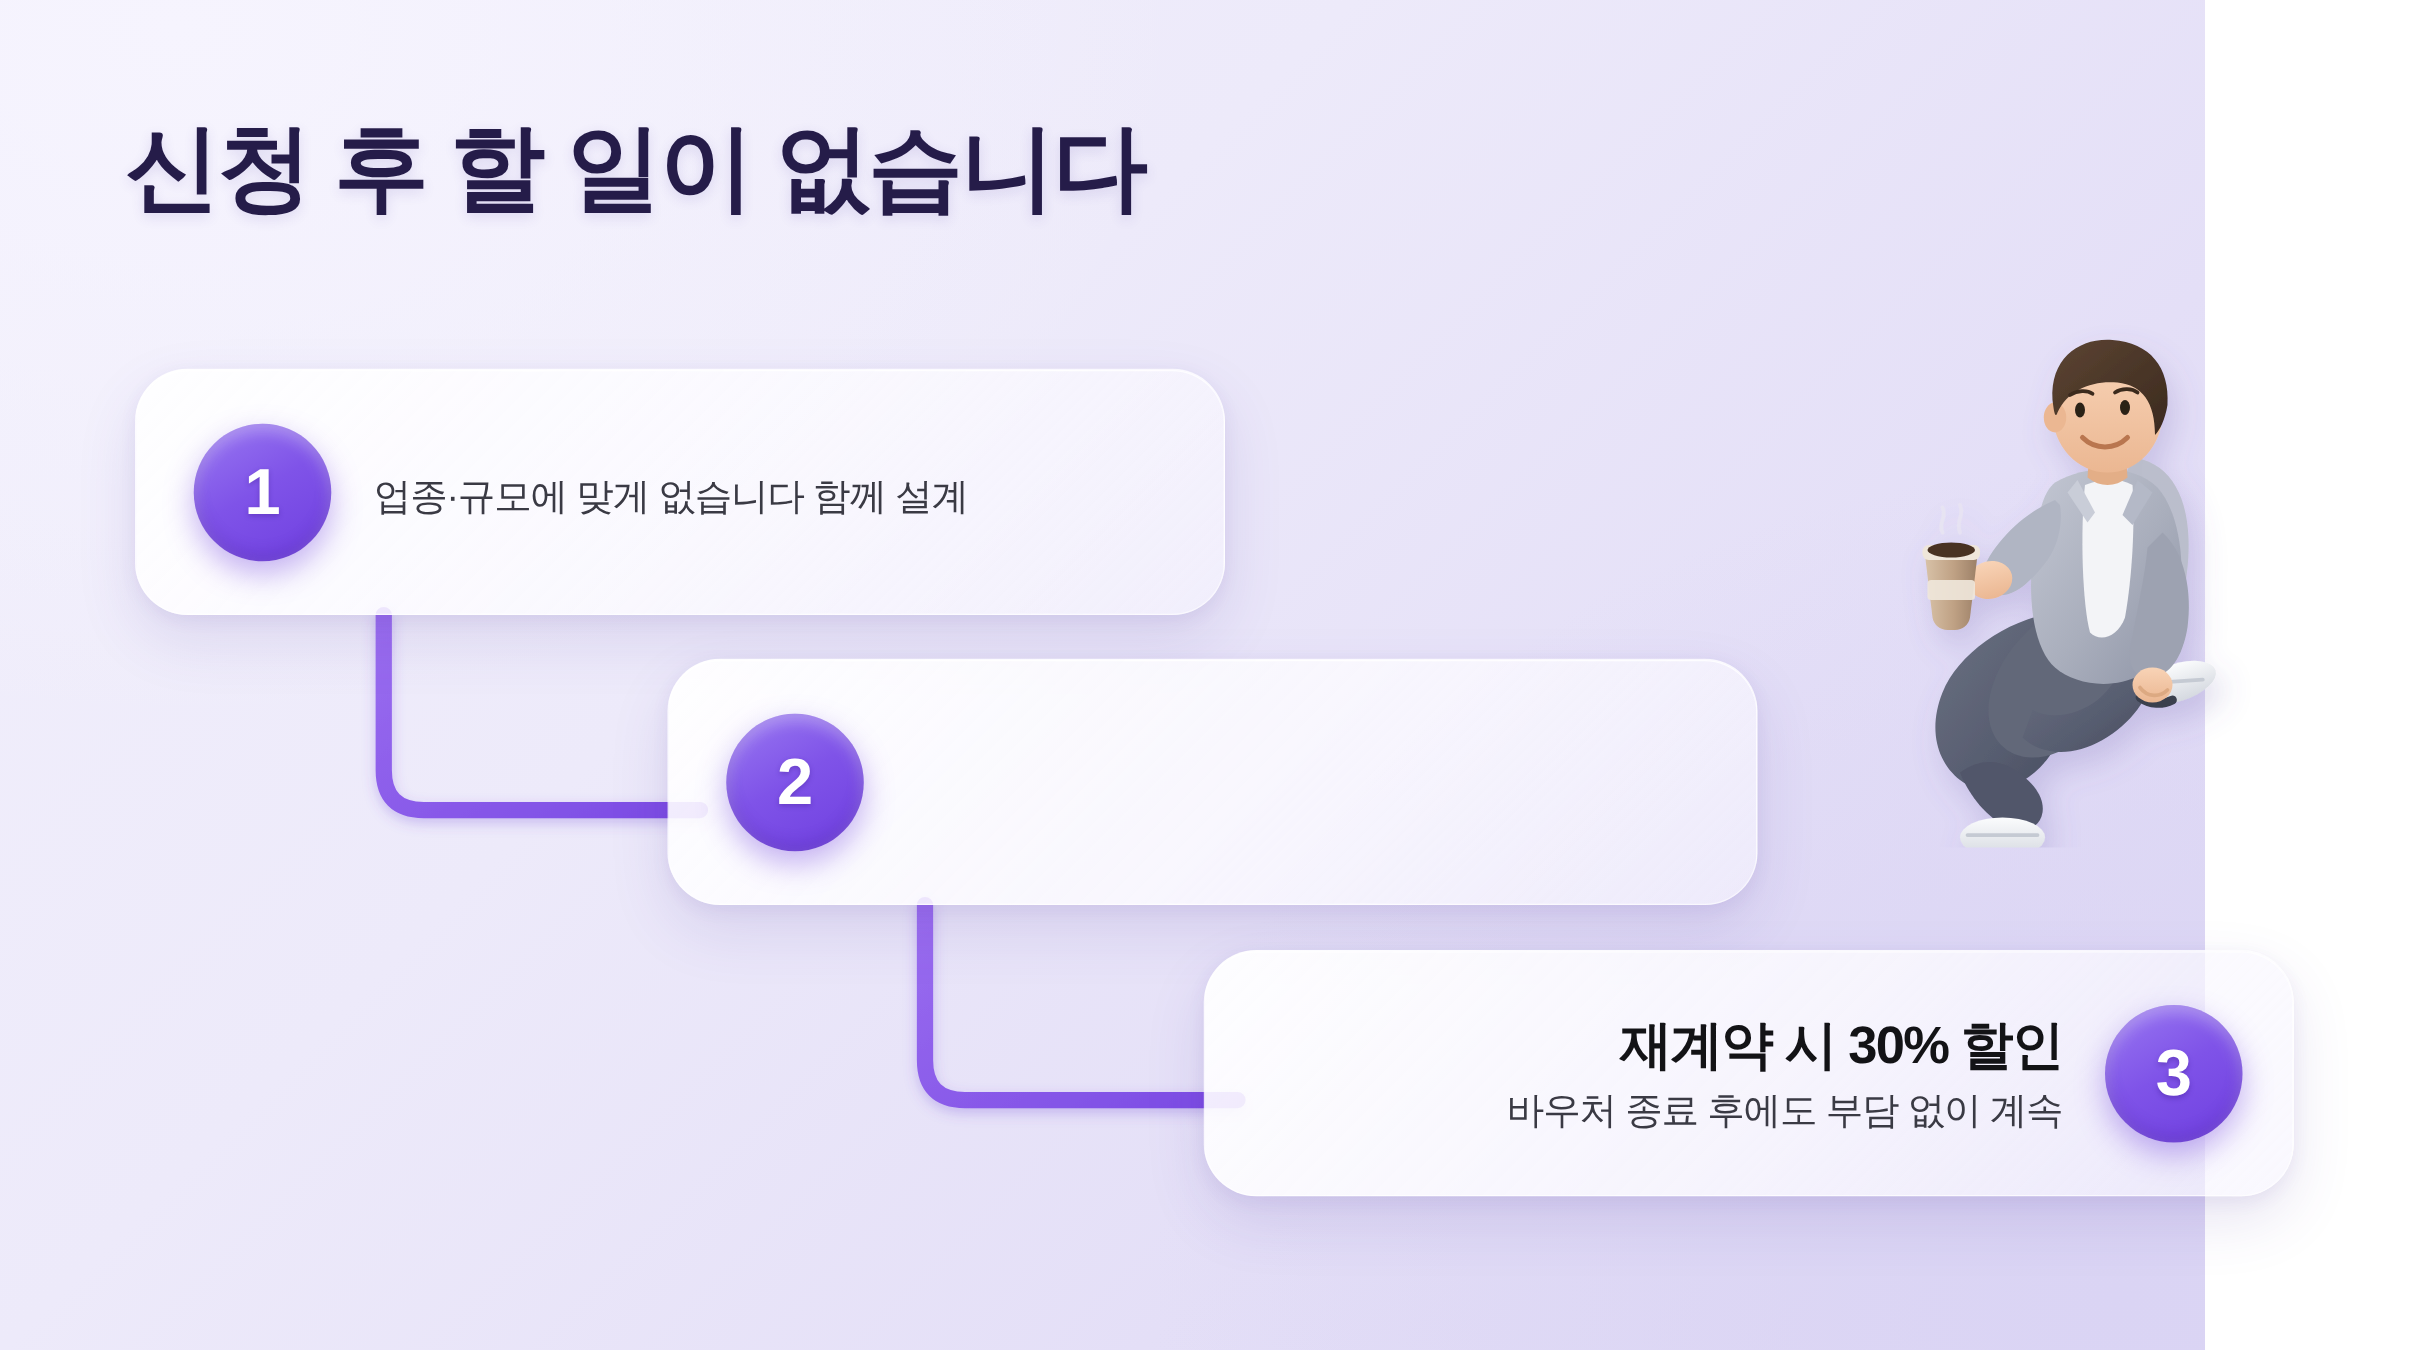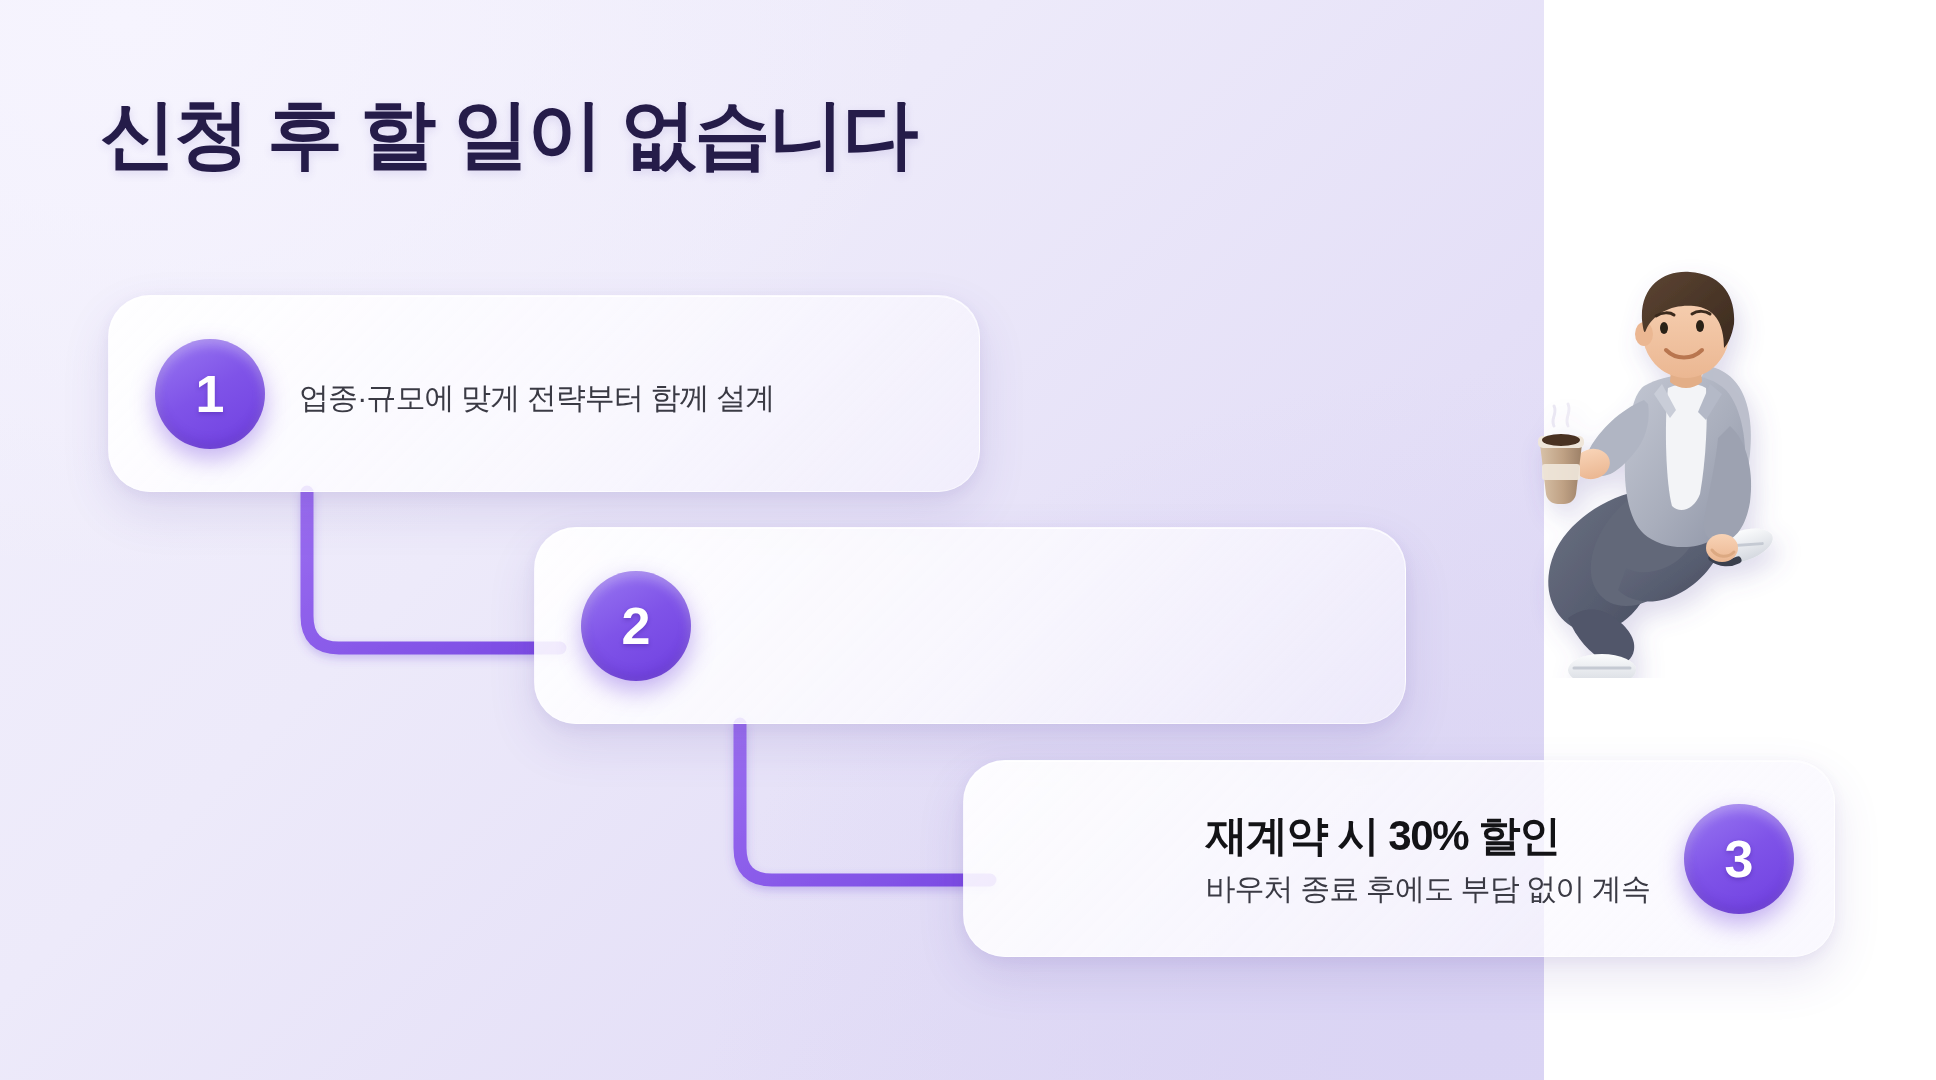--- a/index.html
+++ b/index.html
@@ -4,21 +4,21 @@
 <title>신청 후 할 일이 없습니다</title>
 <style>
   * { margin:0; padding:0; box-sizing:border-box; }
   html, body {
     width:1936px; height:1080px;
     overflow:hidden;
     font-family:"Liberation Sans", "DejaVu Sans", sans-serif;
   }
   #stage {
     position:relative;
-    width:1544px; height:1080px;
+    width:1764px; height:1080px;
     background:
       radial-gradient(ellipse 1300px 900px at 8% 2%, #F6F4FE 0%, rgba(246,244,254,0) 62%),
       radial-gradient(ellipse 1100px 950px at 96% 96%, #DAD4F4 0%, rgba(218,212,244,0) 70%),
       linear-gradient(135deg, #F2F0FC 0%, #EDEAFA 38%, #E4DFF7 70%, #DCD6F4 100%);
   }
 
   
   #page-title {
     position:absolute;
     left:100px; top:84px;
@@ -47,21 +47,21 @@
     box-shadow:
       0 20px 48px rgba(83,60,160,0.13),
       0 4px 14px rgba(83,60,160,0.07),
       inset 0 1px 0 rgba(255,255,255,0.85);
     border:1px solid rgba(255,255,255,0.55);
   }
   .card-1 { left:108px;  top:295px; width:872px;  height:197px; padding:0 40px 0 46px; }
   .card-2 { left:534px;  top:527px; width:872px;  height:197px; padding:0 40px 0 46px; }
   .card-3 { left:963px;  top:760px; width:872px;  height:197px; padding:0 40px 0 46px; justify-content:flex-end;}
 
-  .card-3 .card-body { text-align:left; }
+  .card-3 .card-body { text-align:right; }
 
   .badge {
     flex:0 0 auto;
     width:110px; height:110px;
     border-radius:50%;
     background:linear-gradient(150deg, #9A79F2 0%, #7F53E8 48%, #6F3FE0 100%);
     box-shadow:
       0 10px 24px rgba(110,62,220,0.40),
       inset 0 -5px 12px rgba(70,30,160,0.30),
       inset 0 5px 12px rgba(255,255,255,0.36);
@@ -122,21 +122,21 @@
     <path d="M 307 492 L 307 616 Q 307 648 339 648 L 560 648" fill="none" stroke="url(#connGrad1)" stroke-width="13" stroke-linecap="round" stroke-linejoin="round" filter="url(#connShadow)"></path>
 
     <path d="M 740 724 L 740 848 Q 740 880 772 880 L 990 880" fill="none" stroke="url(#connGrad1)" stroke-width="13" stroke-linecap="round" stroke-linejoin="round" filter="url(#connShadow)"></path>
   </svg>
 
   <div class="card card-1">
     <div class="badge">
       <span>1</span>
     </div>
     <div class="card-body">
-      <div class="card-sub">업종·규모에 맞게 전략부터 함께 설계</div>
+      <div class="card-sub">업종·규모에 맞게 없습니다 함께 설계</div>
     </div>
   </div>
 
   <div class="card card-2">
     <div class="badge">
       <span>2</span>
     </div>
     <div class="card-body">
     </div>
   </div>

